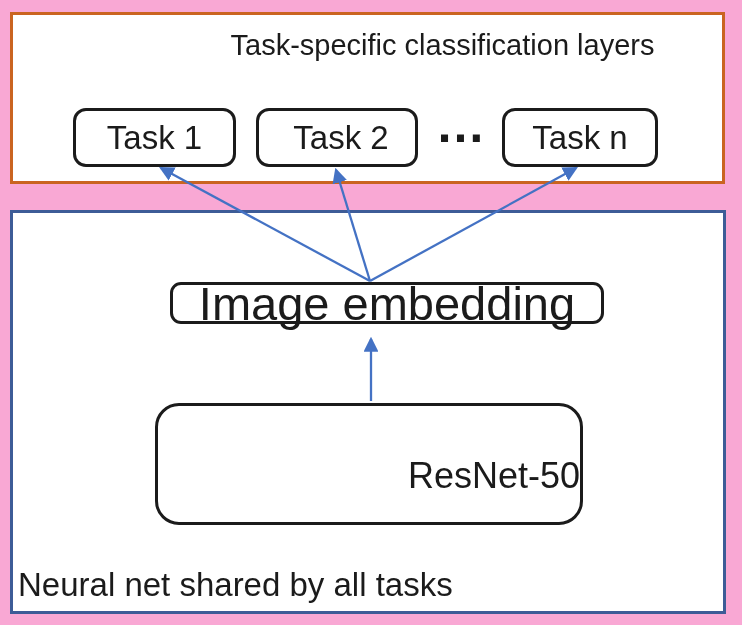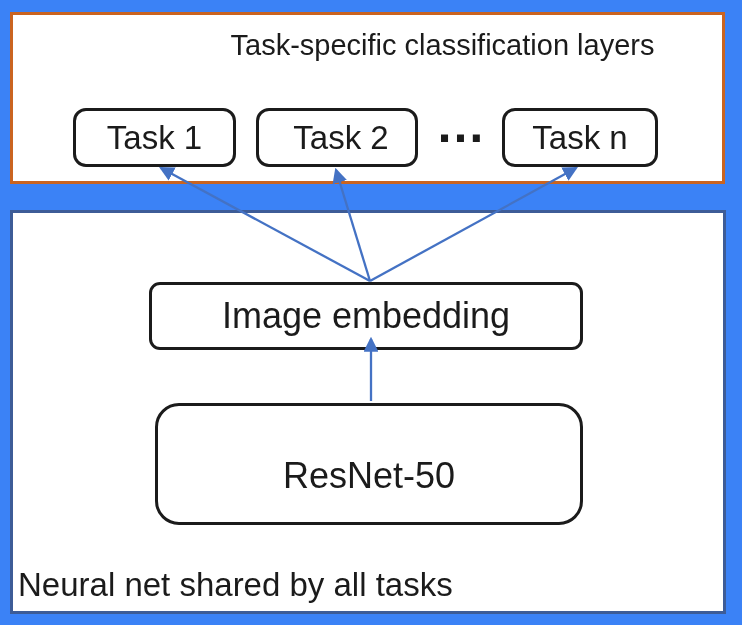--- a/index.html
+++ b/index.html
@@ -12,21 +12,21 @@
   *{margin:0;padding:0;box-sizing:border-box;}
   html,body{background:#ffffff;}
   body{
     font-family:"Liberation Sans", sans-serif;
     color:var(--text);
     width:742px;height:625px;
     position:relative;
     overflow:hidden;
   }
   .canvas{
-    position:absolute;left:0;top:0;width:742px;height:625px;background:#3b82f6;text-decoration:underline;
+    position:absolute;left:0;top:0;width:742px;height:625px;background:#f9a8d4;text-decoration:underline;
   }
   
   .group-top{
     position:absolute;left:10px;top:12px;width:715px;height:172px;
     border:3px solid var(--orange-border);
     background:#ffffff;
   }
   .group-bottom{
     position:absolute;left:10px;top:210px;width:716px;height:404px;
     border:3px solid var(--blue-border);
@@ -60,27 +60,28 @@
   .task-1{left:73px;width:163px;}
   .task-2{left:256px;width:162px;padding-left:8px;}
   .task-n{left:502px;width:156px;}
   .ellipsis{
     position:absolute;left:432px;top:101px;width:58px;height:50px;
     text-align:center;
     font-size:50px;line-height:48px;font-weight:700;
     letter-spacing:1px;
   }
   .embedding-box{
-    left:149px;top:282px;width:434px;height:68px;border-radius:11px;
-    font-size:36px;
+    left:170px;top:282px;width:434px;height:42px;border-radius:11px;
+    font-size:47px;
   }
   .resnet-box{
     left:155px;top:403px;width:428px;height:122px;border-radius:24px;
     font-size:36px;
     padding-top:24px;
+    justify-content:flex-end;
   }
   
   svg.arrows{
     position:absolute;left:0;top:0;width:742px;height:625px;
     pointer-events:none;
   }
   svg.arrows line{
     stroke:var(--arrow);
     stroke-width:2.3;
   }

